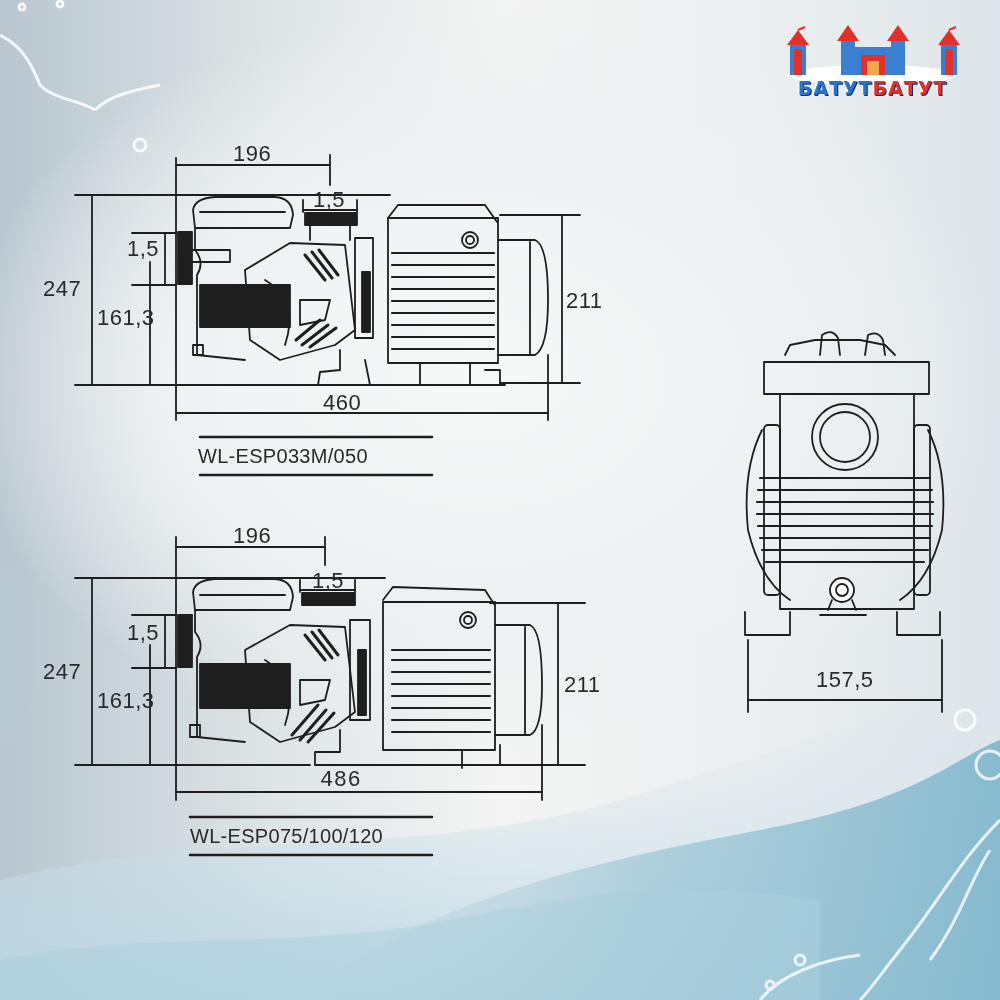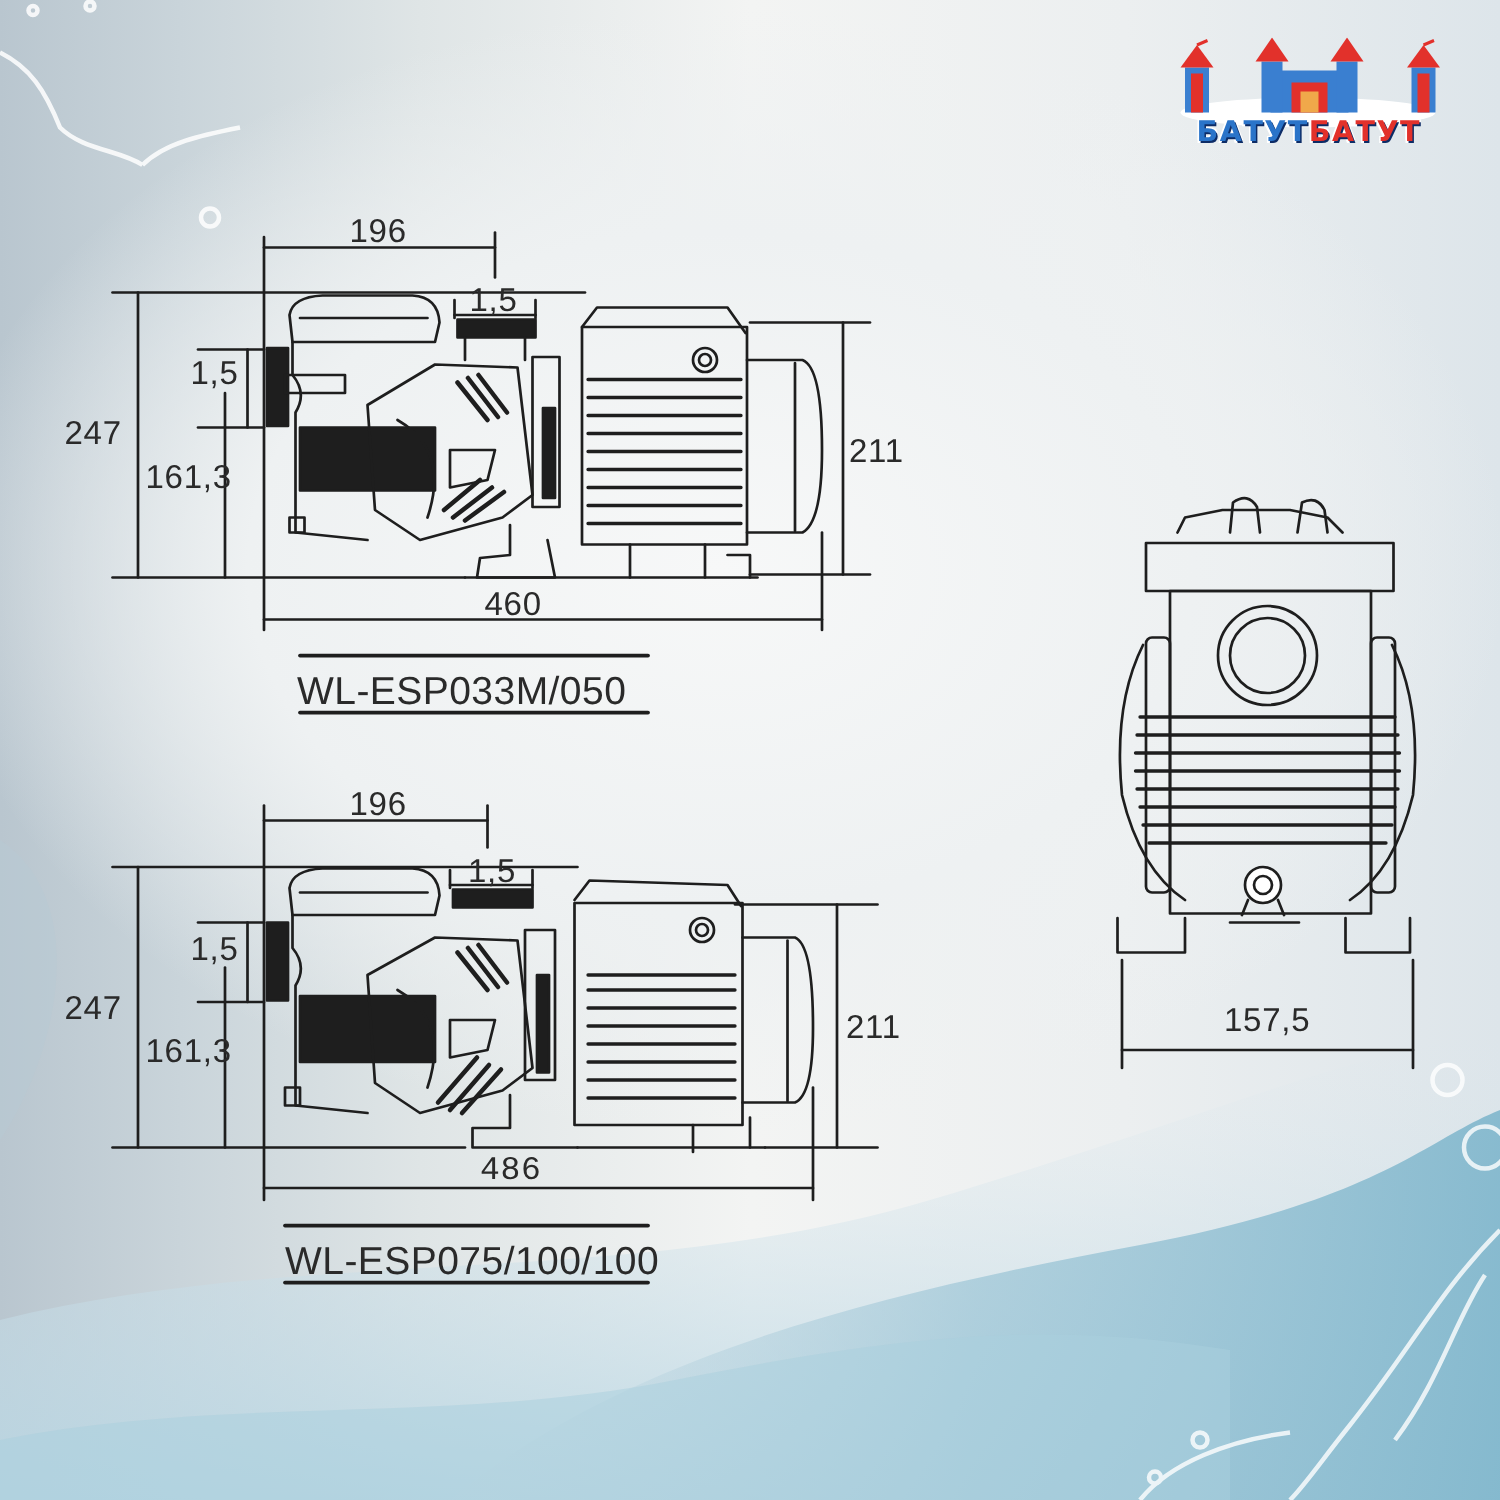--- a/index.html
+++ b/index.html
@@ -11,21 +11,21 @@
       linear-gradient(90deg, #b9c6cf 0%, #c9d4da 12%, #dfe5e6 28%, #f3f4f3 50%, #eceff0 75%, #dde5ea 100%);
   }
   .bg-wave {
     position:absolute; left:0; top:0; width:1000px; height:1000px; pointer-events:none;
   }
   .diagram { position:absolute; left:0; top:0; width:1000px; height:1000px; }
   .dim-text {
     position:absolute; font-size:22px; color:#2a2a2a; letter-spacing:0.5px;
   }
   .model-label {
-    position:absolute; font-size:26px; color:#2a2a2a; letter-spacing:0.3px;
+    position:absolute; font-size:20px; color:#2a2a2a; letter-spacing:0.3px;
   }
   .logo {
     position:absolute; left:775px; top:25px; width:195px; height:85px;
   }
   .logo-text {
     position:absolute; left:0; top:52px; width:195px; text-align:center;
     font-family: "DejaVu Sans", sans-serif; font-weight:bold; font-size:19px;
     letter-spacing:1px; color:#2a74c9;
     text-shadow: 1px 1px 0 #0d2c66, -1px -1px 0 #fff, 1px -1px 0 #fff, -1px 1px 0 #fff;
   }
@@ -240,15 +240,15 @@
 <div class="dim-text" style="left:323px;top:390px;">460</div>
 <div class="model-label" style="left:198px;top:445px;">WL-ESP033M/050</div>
 
 <div class="dim-text" style="left:233px;top:523px;">196</div>
 <div class="dim-text" style="left:312px;top:568px;">1,5</div>
 <div class="dim-text" style="left:127px;top:620px;">1,5</div>
 <div class="dim-text" style="left:43px;top:659px;">247</div>
 <div class="dim-text" style="left:97px;top:688px;">161,3</div>
 <div class="dim-text" style="left:564px;top:672px;">211</div>
 <div class="dim-text" style="left:320px;top:768px;font-family:Liberation Mono, monospace;">486</div>
-<div class="model-label" style="left:190px;top:825px;">WL-ESP075/100/100</div>
+<div class="model-label" style="left:190px;top:825px;">WL-ESP075/100/120</div>
 
 <div class="dim-text" style="left:816px;top:667px;">157,5</div>
 
 </body></html>

